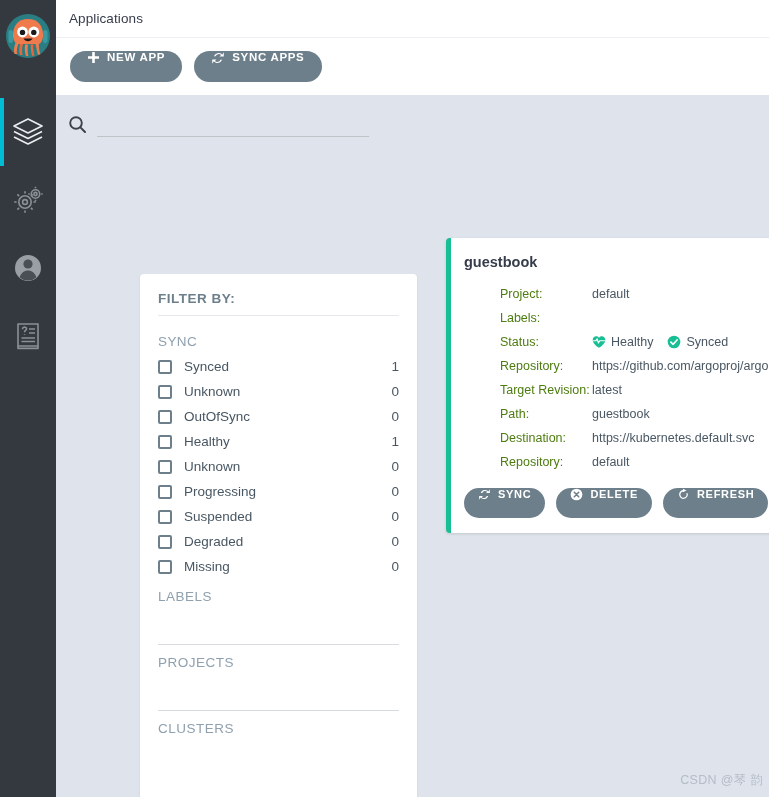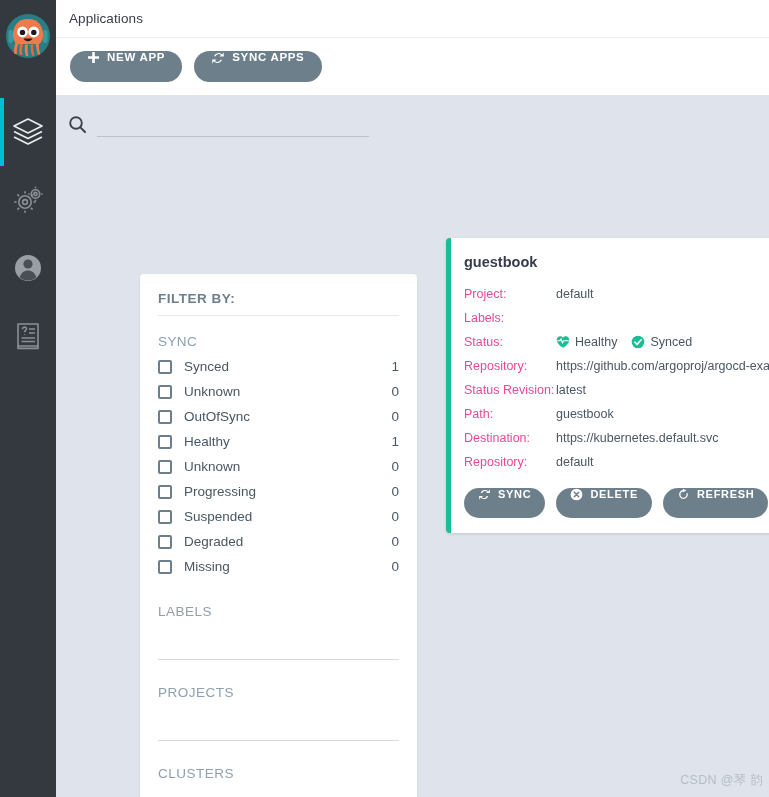--- a/index.html
+++ b/index.html
@@ -121,21 +121,21 @@
   }
   .filter-label {
     flex: 1; margin-left: 12px;
     font-size: 13.5px; color: #495763;
   }
   .filter-count {
     font-size: 13.5px; color: #495763; width: 14px; text-align: right;
   }
   .section-head {
     font-size: 13.5px; color: #8fa0ae; letter-spacing: .5px;
-    margin-top: 25px;
+    margin-top: 10px;
   }
   .section-rule {
     margin-top: 40px;
     border-bottom: 1px solid #d7dbe0;
   }
 
   
   .card {
     position: absolute; left: 390px; top: 143px;
     width: 350px;
@@ -145,22 +145,22 @@
     box-shadow: 0 1px 3px rgba(0,0,0,.13);
     padding: 16px 15px 15px 13px;
   }
   .card-title {
     font-size: 14.5px; font-weight: bold; color: #363c4a;
     margin-bottom: 12px;
   }
   .kv { display: flex; align-items: center; height: 24px; }
   .kv-key {
     width: 92px; flex: 0 0 92px;
-    font-size: 12.5px; color: #ec4899;
-    white-space: nowrap; overflow: hidden; text-overflow: ellipsis;
+    font-size: 12.5px; color: #4d7c0f;
+    white-space: nowrap; overflow: hidden; text-overflow: ellipsis; margin-left: 36px;
   }
   .kv-val {
     flex: 1; min-width: 0;
     font-size: 12.5px; color: #495763;
     white-space: nowrap; overflow: hidden; text-overflow: ellipsis;
   }
   .status-line { display: flex; align-items: center; gap: 5px; }
   .status-line .status-txt { font-size: 12.5px; color: #495763; }
   .status-line .gap { width: 4px; }
   .card-actions {
@@ -384,21 +384,21 @@
             <span class="status-txt">Synced</span>
           </span>
         </div>
 
         <div class="kv">
           <span class="kv-key">Repository:</span>
           <span class="kv-val">https://github.com/argoproj/argocd-exa...</span>
         </div>
 
         <div class="kv">
-          <span class="kv-key">Status Revision:</span>
+          <span class="kv-key">Target Revision:</span>
           <span class="kv-val">latest</span>
         </div>
 
         <div class="kv">
           <span class="kv-key">Path:</span>
           <span class="kv-val">guestbook</span>
         </div>
 
         <div class="kv">
           <span class="kv-key">Destination:</span>

